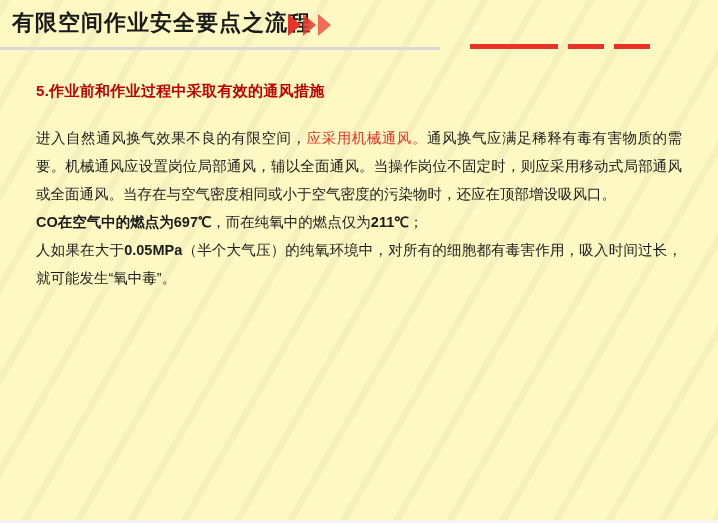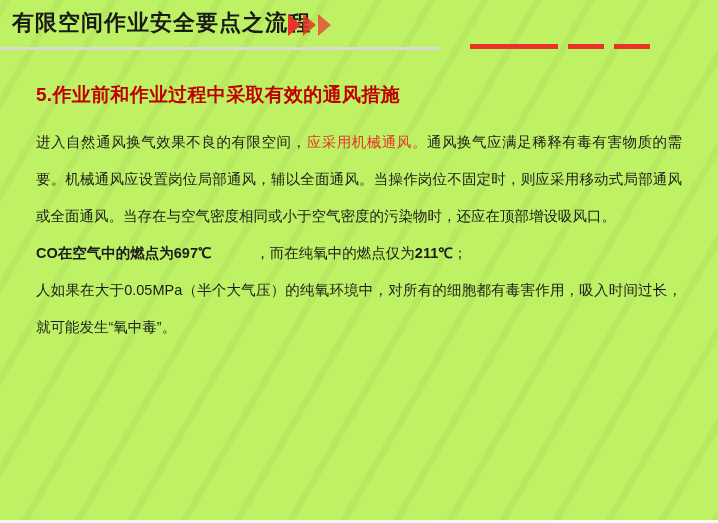--- a/index.html
+++ b/index.html
@@ -10,21 +10,21 @@
     width: 718px;
     height: 523px;
     background: #ffffff;
     font-family: "Liberation Sans", sans-serif;
     overflow: hidden;
   }
   .slide {
     position: relative;
     width: 718px;
     height: 523px;
-    background: #bef264;
+    background: #fef9c3;
     overflow: hidden;
   }
   
   .slide-bg {
     position: absolute;
     left: 0; top: 0;
     width: 718px;
     height: 523px;
     background-image: repeating-linear-gradient(
       -60deg,
@@ -90,32 +90,32 @@
     position: absolute;
     left: 0;
     top: 56px;
     width: 718px;
     height: 440px;
   }
   .section-title {
     position: absolute;
     left: 36px;
     top: 26px;
-    font-size: 19px;
+    font-size: 15px;
     font-weight: bold;
     color: #c00000;
     letter-spacing: 0.3px;
   }
   .para {
     position: absolute;
     left: 36px;
     top: 68px;
     width: 646px;
     font-size: 14.5px;
-    line-height: 37px;
+    line-height: 28px;
     color: #1c1c1c;
     text-align: justify;
   }
   .para p {
     margin: 0;
   }
   .footer-accent {
     position: absolute;
     left: 0;
     bottom: 0;
@@ -140,19 +140,19 @@
     <div class="header-rule"></div>
     <div class="header-rule-accent hr-a"></div>
     <div class="header-rule-accent hr-b"></div>
     <div class="header-rule-accent hr-c"></div>
   </div>
 
   <div class="body-area">
     <div class="section-title">5.作业前和作业过程中采取有效的通风措施</div>
     <div class="para" id="paragraphs">
         <p><span style="color: rgb(28, 28, 28);">进入自然通风换气效果不良的有限空间，</span><span style="color: rgb(232, 50, 42);">应采用机械通风。</span><span style="color: rgb(28, 28, 28);">通风换气应满足稀释有毒有害物质的需要。机械通风应设置岗位局部通风，辅以全面通风。当操作岗位不固定时，则应采用移动式局部通风或全面通风。当存在与空气密度相同或小于空气密度的污染物时，还应在顶部增设吸风口。</span></p>
-        <p><span style="color: rgb(28, 28, 28); font-weight: bold;">CO在空气中的燃点为</span><span style="color: rgb(28, 28, 28); font-weight: bold;">697℃</span><span style="color: rgb(28, 28, 28); margin-left: 44px;">，而在纯氧中的燃点仅为</span><span style="color: rgb(28, 28, 28); font-weight: bold;">211℃</span><span style="color: rgb(28, 28, 28);">；</span></p>
-        <p><span style="color: rgb(28, 28, 28);">人如果在大于</span><span style="color: rgb(28, 28, 28); font-weight: normal;">0.05MPa</span><span style="color: rgb(28, 28, 28);">（半个大气压）的纯氧环境中，对所有的细胞都有毒害作用，吸入时间过长，就可能发生</span><span style="color: rgb(28, 28, 28); font-weight: normal;">“氧中毒”</span><span style="color: rgb(28, 28, 28);">。</span></p>
+        <p><span style="color: rgb(28, 28, 28); font-weight: bold;">CO在空气中的燃点为</span><span style="color: rgb(28, 28, 28); font-weight: bold;">697℃</span><span style="color: rgb(28, 28, 28);">，而在纯氧中的燃点仅为</span><span style="color: rgb(28, 28, 28); font-weight: bold;">211℃</span><span style="color: rgb(28, 28, 28);">；</span></p>
+        <p><span style="color: rgb(28, 28, 28);">人如果在大于</span><span style="color: rgb(28, 28, 28); font-weight: bold;">0.05MPa</span><span style="color: rgb(28, 28, 28);">（半个大气压）的纯氧环境中，对所有的细胞都有毒害作用，吸入时间过长，就可能发生</span><span style="color: rgb(28, 28, 28); font-weight: normal;">“氧中毒”</span><span style="color: rgb(28, 28, 28);">。</span></p>
       </div>
   </div>
 
   <div class="footer-accent"></div>
 </div>
 
 </body></html>

